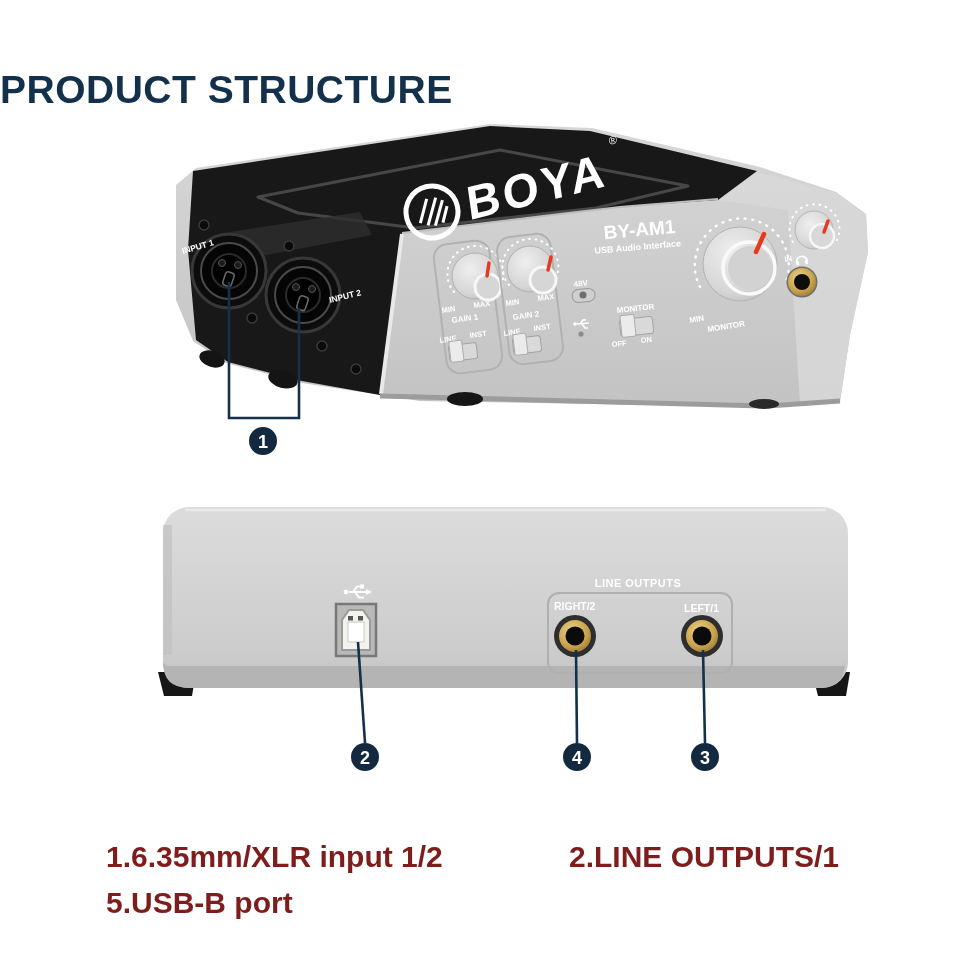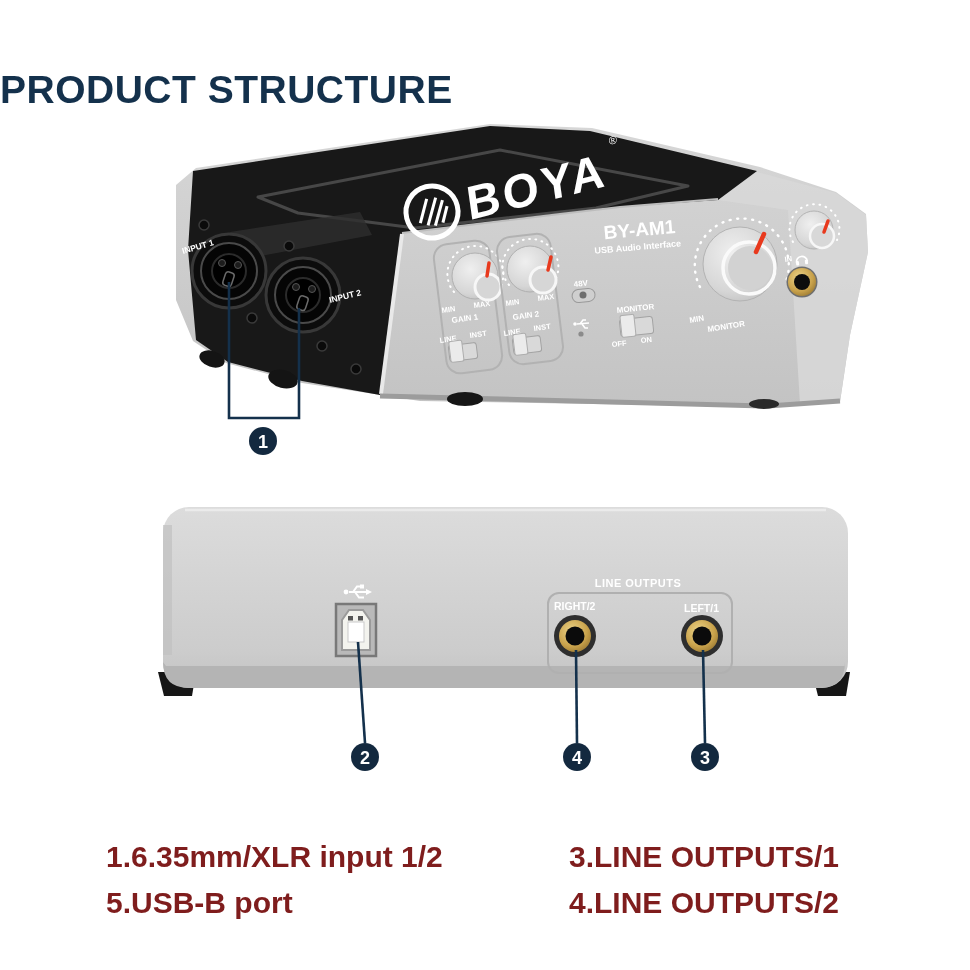--- a/index.html
+++ b/index.html
@@ -249,17 +249,16 @@
       <circle cx="705" cy="757" r="14" fill="#13293f"></circle>
       <text class="callout-num" x="705" y="763.5">3</text>
     </g>
   </svg>
 
   <div class="legend-col legend-col1">
     <div>1.6.35mm/XLR input 1/2</div>
     <div>5.USB-B port</div>
   </div>
   <div class="legend-col legend-col2">
-    <div>3.LINE OUTPUTS/1</div>
-    <div>4.LINE OUTPUTS/2</div>
+    <div>2.LINE OUTPUTS/1</div>
   </div>
 
 </div>
 
 </body></html>

